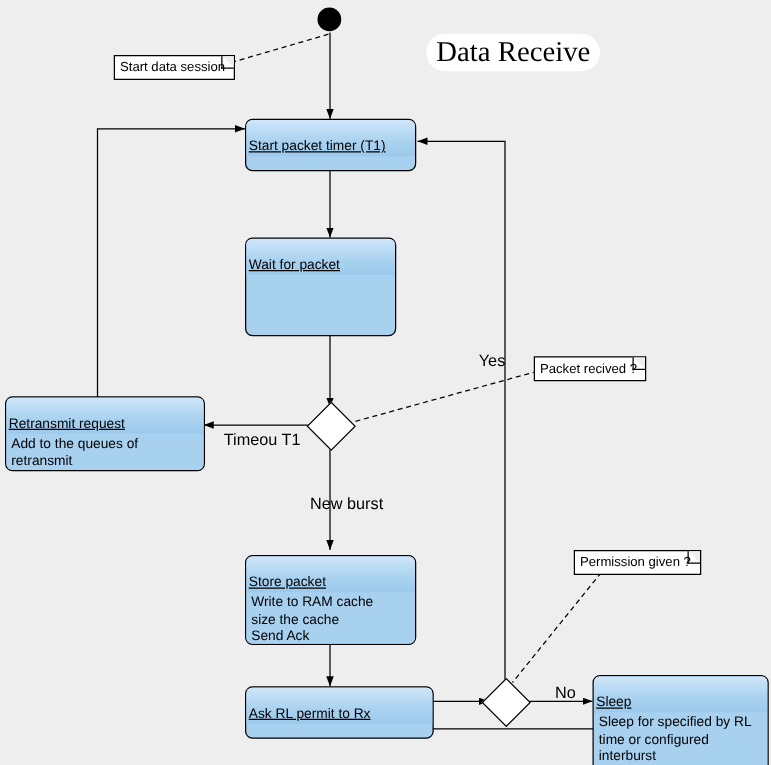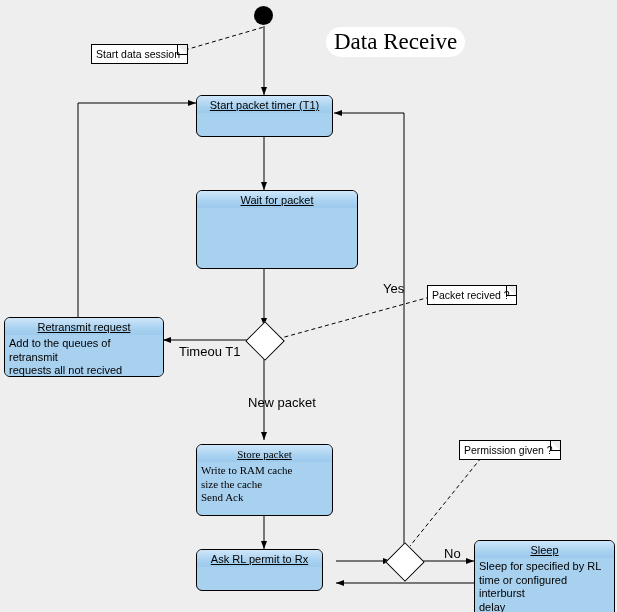--- a/index.html
+++ b/index.html
@@ -30,24 +30,24 @@
   .node {
     position: absolute;
     box-sizing: border-box;
     border: 1px solid #000;
     background: #a8d0ef;
     border-radius: 6px;
     overflow: hidden;
   }
   .node .title {
     display: block;
-    text-align: center;
+    text-align: left;
     font-size: 11px;
     color: #000;
-    padding: 3px 2px 2px 2px;
+    padding: 15px 2px 2px 2px;
     background: linear-gradient(to bottom, #cfe6fa 0%, #a9d2f0 60%, #9cc9ec 100%);
     text-decoration: underline;
     white-space: nowrap;
   }
   .node .body {
     display: block;
     font-size: 11px;
     color: #000;
     padding: 2px 4px 3px 4px;
     line-height: 13.5px;
@@ -148,21 +148,21 @@
 
     <path d="M481,458 L410,546" stroke="#000" fill="none" stroke-width="1" stroke-dasharray="4,3"></path>
 
     <path d="M404,547 L404,113 L334,113" stroke="#000" fill="none" stroke-width="1" marker-end="url(#arrow)"></path>
 
     <path d="M418,561 L474,561" stroke="#000" fill="none" stroke-width="1" marker-end="url(#arrow)"></path>
 
     <path d="M545,602 L545,583 L336,583" stroke="#000" fill="none" stroke-width="1" marker-end="url(#arrow)"></path>
   </svg>
 
-  <div id="page-title" style="left:326px; top:27px;border-radius:15px;">Data Receive</div>
+  <div id="page-title" style="left:341px; top:27px;border-radius:15px;">Data Receive</div>
 
   <div class="start-node" style="left:254px; top:6px;"></div>
 
   <div class="note" style="left:91px; top:44px; width:97px;">
     <span>Start data session</span>
     <span class="fold"></span>
   </div>
 
   <div class="note" style="left:427px; top:285px; width:90px;">
     <span>Packet recived ?</span>
@@ -171,50 +171,50 @@
 
   <div class="note" style="left:459px; top:440px; width:102px;">
     <span>Permission given ?</span>
     <span class="fold"></span>
   </div>
 
   <div class="node plain" style="left:196px; top:95px; width:137px; height:42px;">
     <span class="title">Start packet timer (T1)</span>
   </div>
 
-  <div class="node" style="left:196px; top:190px; width:162px; height:79px;">
+  <div class="node" style="left:196px; top:190px; width:121px; height:79px;">
     <span class="title">Wait for packet</span>
   </div>
 
   <div class="node" style="left:4px; top:317px; width:160px; height:60px;">
     <span class="title">Retransmit request</span>
     <span class="body">Add to the queues of retransmit
 requests all not recived packets
 1..burst size</span>
   </div>
 
-  <div class="node" style="left:196px; top:444px; width:137px; height:72px;font-family:Liberation Serif, serif;">
+  <div class="node" style="left:196px; top:444px; width:137px; height:72px;">
     <span class="title">Store packet</span>
     <span class="body">Write to RAM cache
 size the cache
 Send Ack</span>
   </div>
 
-  <div class="node plain" style="left:196px; top:549px; width:127px; height:42px;">
+  <div class="node plain" style="left:196px; top:549px; width:151px; height:42px;">
     <span class="title">Ask RL permit to Rx</span>
   </div>
 
   <div class="node" style="left:474px; top:540px; width:141px; height:80px;">
     <span class="title">Sleep</span>
     <span class="body">Sleep for specified by RL
 time or configured interburst
 delay</span>
   </div>
 
   <div class="diamond" style="left:251px; top:327px;"></div>
   <div class="diamond" style="left:391px; top:548px;"></div>
 
   <div class="edge-label" style="left:383px; top:281px;">Yes</div>
   <div class="edge-label" style="left:179px; top:344px;">Timeou T1</div>
-  <div class="edge-label" style="left:248px; top:395px;">New packet</div>
+  <div class="edge-label" style="left:248px; top:395px;">New burst</div>
   <div class="edge-label" style="left:444px; top:546px;">No</div>
 
 </div>
 
 </body></html>

